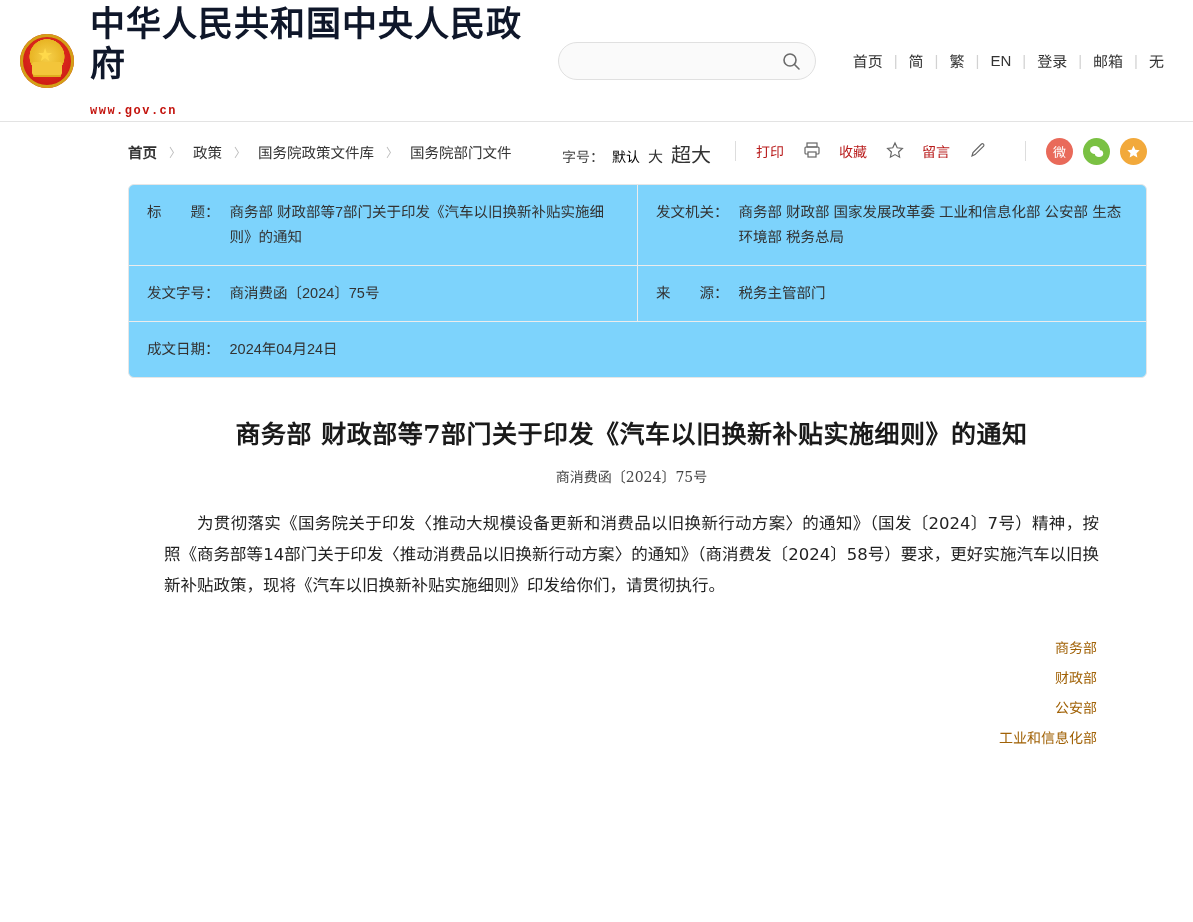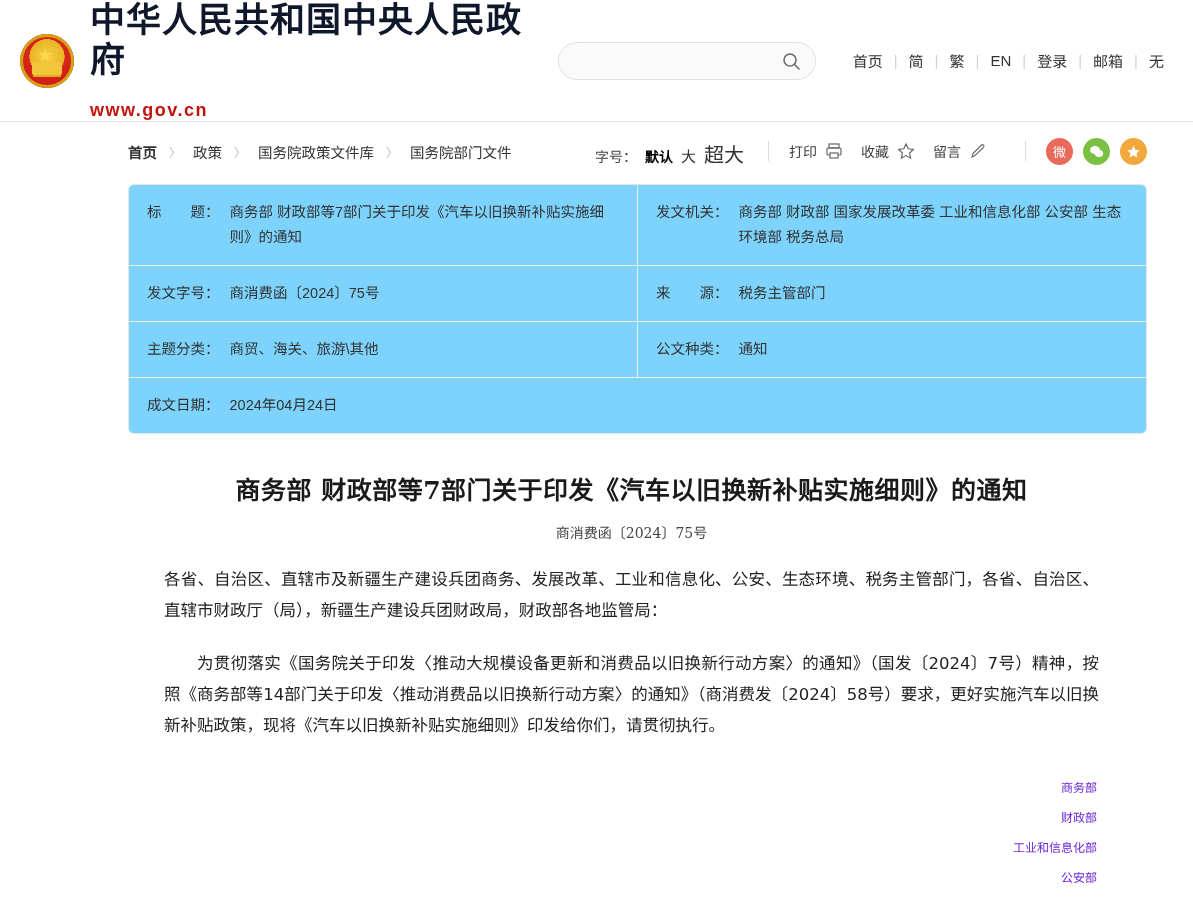--- a/index.html
+++ b/index.html
@@ -66,24 +66,24 @@
   .brand-title {
     color: #0f172a;
     font-size: 35px;
     font-weight: bold;
     letter-spacing: 1px;
     font-family: "DejaVu Sans", "Liberation Sans", sans-serif;
     line-height: 40px;
   }
   .brand-sub {
     color: #c3120c;
-    font-size: 18px;
+    font-size: 12px;
     letter-spacing: 1.5px;
     margin-top: 20px;
-    font-family: Liberation Sans, sans-serif;
+    font-family: Liberation Mono, monospace;
     font-weight: bold;
   }
   .header-right {
     margin-left: auto;
     display: flex;
     align-items: center;
     gap: 0;
   }
   .searchbox {
     width: 258px;
@@ -155,36 +155,35 @@
   .tools {
     margin-left: auto;
     display: flex;
     align-items: center;
     color: #444;
     font-size: 14px;
   }
   .fontsize-group { display: flex; align-items: baseline; }
   .fontsize-group .lbl { color: #444; margin-right: 4px; }
   .fontsize-group .opt { margin: 0 4px; color: #333; cursor: pointer; }
-  .fontsize-group .opt.sel { font-weight: bold; color: #000; margin-top: 12px; }
+  .fontsize-group .opt.sel { font-weight: normal; color: #000; margin-top: 12px; }
   .fontsize-group .opt.big { font-size: 15px; }
   .fontsize-group .opt.huge { font-size: 20px; }
 
   .vbar {
     width: 1px;
     height: 20px;
     background: #ddd;
     margin: 0 20px;
   }
   .tool-item {
     display: flex;
-    align-items: center;
-    gap: 8px;
+    gap: 19px;
     margin-right: 18px;
-    color: #404040;
+    color: #b91c1c;
   }
   .tool-item svg { display: block; }
   .round-icons { display: flex; align-items: center; gap: 10px; }
   .round-icon {
     width: 27px; height: 27px;
     border-radius: 50%;
     display: flex;
     align-items: center;
     justify-content: center;
     color: #fff;
@@ -251,23 +250,23 @@
     line-height: 31px;
     color: #222;
     margin: 22px 0 0 0;
     text-align: justify;
     font-family: "DejaVu Sans", "Liberation Sans", sans-serif;
   }
   .doc p.indent { text-indent: 2em; }
   .signatures {
     margin-top: 32px;
     text-align: right;
-    font-size: 12px;
+    font-size: 14px;
     line-height: 30px;
-    color: #6d28d9;
+    color: #a16207;
     padding-right: 2px;
   }
   .signatures div { }
 </style>
 </head>
 <body>
 
 <div id="page">
 
   <div class="site-header">
@@ -397,49 +396,37 @@
         <span class="meta-label">发文字号：</span>
         <span class="meta-value">商消费函〔2024〕75号</span>
       </div>
       <div class="vsplit"></div>
       <div class="meta-cell half">
         <span class="meta-label">来　　源：</span>
         <span class="meta-value">税务主管部门</span>
       </div>
     </div>
 
-    <div class="meta-row">
-      <div class="meta-cell half">
-        <span class="meta-label">主题分类：</span>
-        <span class="meta-value">商贸、海关、旅游\其他</span>
-      </div>
-      <div class="vsplit"></div>
-      <div class="meta-cell half">
-        <span class="meta-label">公文种类：</span>
-        <span class="meta-value">通知</span>
-      </div>
-    </div>
 
     <div class="meta-row">
       <div class="meta-cell full">
         <span class="meta-label">成文日期：</span>
         <span class="meta-value">2024年04月24日</span>
       </div>
     </div>
   </div>
 
   <div class="doc">
     <h1 class="doc-title">商务部  财政部等7部门关于印发《汽车以旧换新补贴实施细则》的通知</h1>
     <div class="doc-number">商消费函〔2024〕75号</div>
 
-    <p>各省、自治区、直辖市及新疆生产建设兵团商务、发展改革、工业和信息化、公安、生态环境、税务主管部门，各省、自治区、直辖市财政厅（局），新疆生产建设兵团财政局，财政部各地监管局：</p>
     <p class="indent">为贯彻落实《国务院关于印发〈推动大规模设备更新和消费品以旧换新行动方案〉的通知》（国发〔2024〕7号）精神，按照《商务部等14部门关于印发〈推动消费品以旧换新行动方案〉的通知》（商消费发〔2024〕58号）要求，更好实施汽车以旧换新补贴政策，现将《汽车以旧换新补贴实施细则》印发给你们，请贯彻执行。</p>
 
     <div class="signatures">
       <div>商务部</div>
       <div>财政部</div>
+      <div>公安部</div>
       <div>工业和信息化部</div>
-      <div>公安部</div>
 
     </div>
   </div>
 
 </div>
 
 </body></html>

